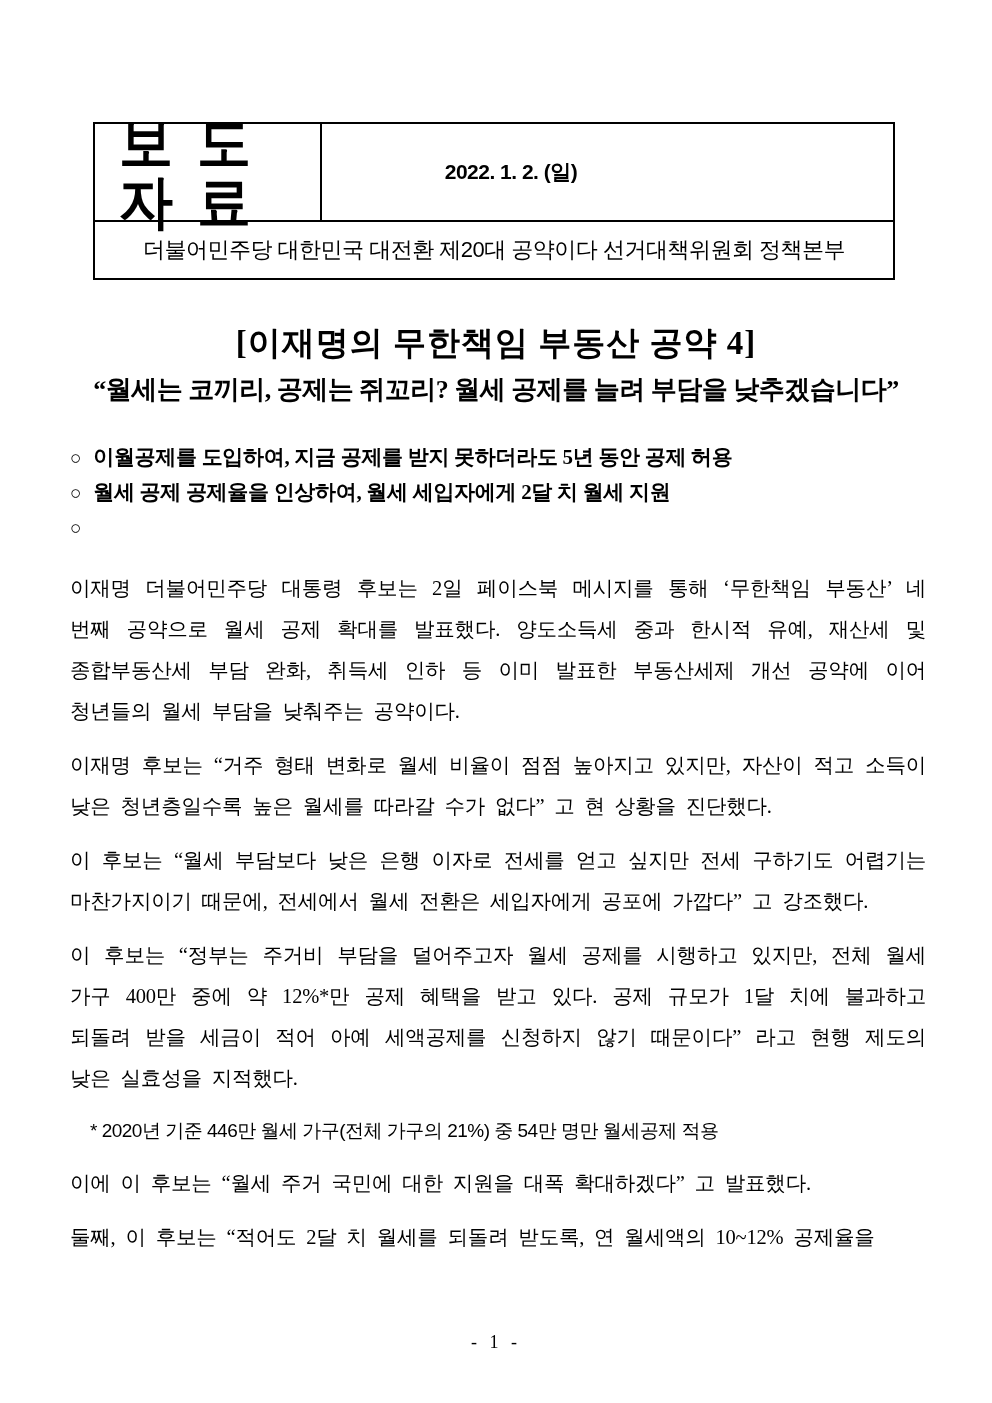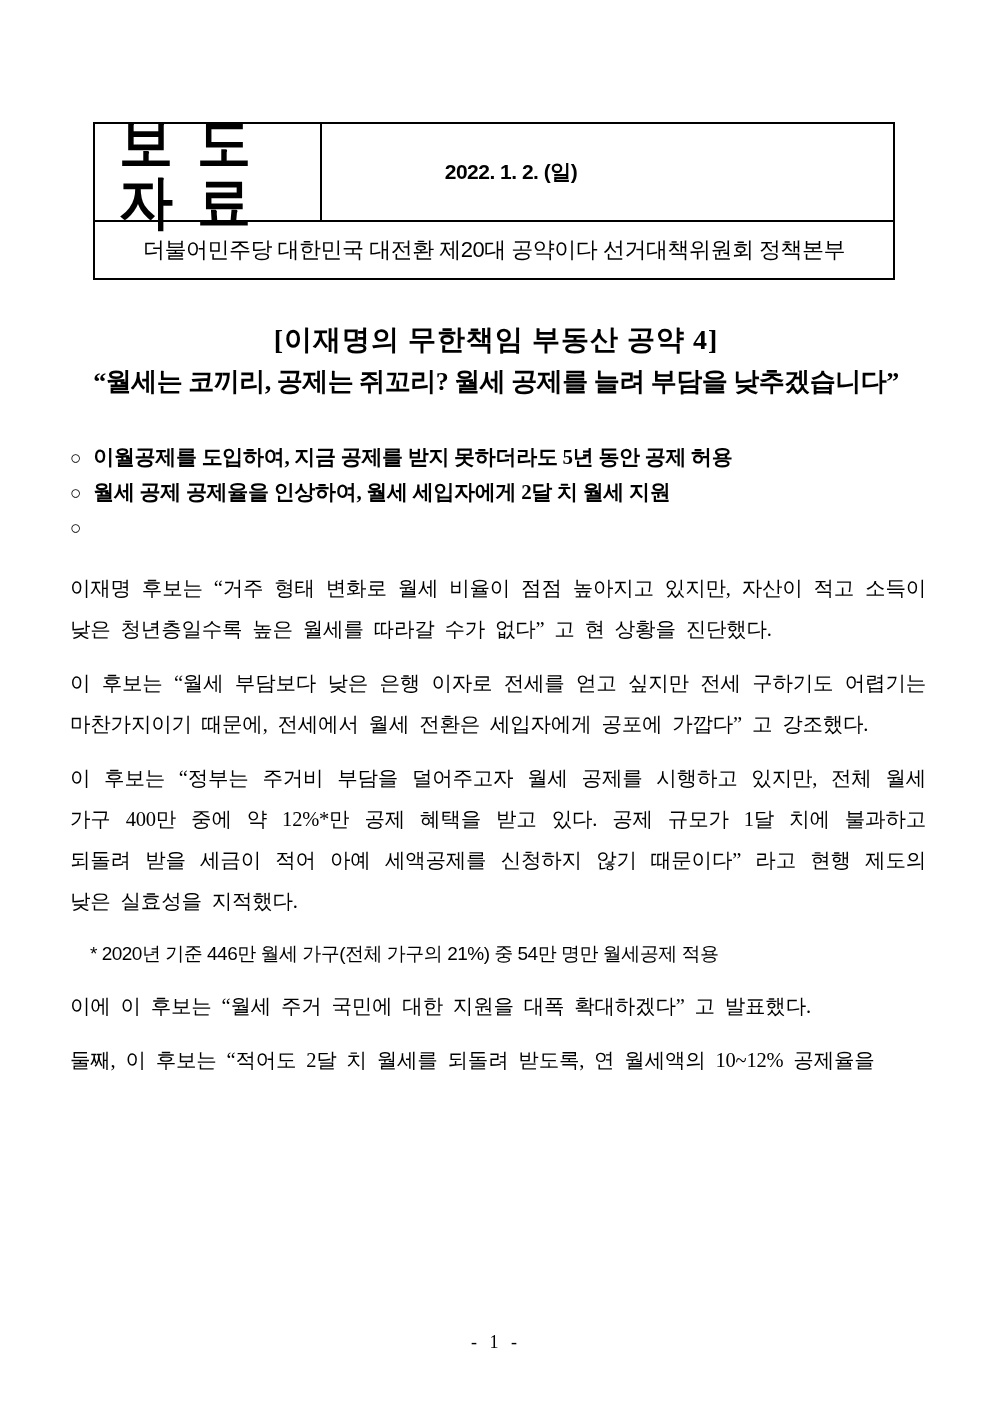--- a/index.html
+++ b/index.html
@@ -33,21 +33,21 @@
     position:absolute;left:2px;bottom:8px;
     font-family:"Liberation Sans","DejaVu Sans",sans-serif;font-weight:bold;
     font-size:37px;letter-spacing:-2px;line-height:1;
     background:linear-gradient(90deg,#3faa35 0%,#2ba05a 18%,#00a29a 40%,#1693d0 72%,#0b6db8 100%);
     -webkit-background-clip:text;background-clip:text;color:transparent;
     transform:scaleY(1.05);
   }
   .flag{position:absolute;right:6px;top:2px;width:52px;height:62px;}
   
   .headline{margin:318px 36px 0;position:absolute;left:0;right:0;text-align:center;}
-  .headline-line1{font-size:28px;font-weight:bold;letter-spacing:1px;line-height:1.55;}
+  .headline-line1{font-size:33px;font-weight:bold;letter-spacing:1px;line-height:1.55;}
   .headline-line2{font-size:26px;font-weight:bold;letter-spacing:-0.5px;line-height:1.6;}
   
   .bullets{position:absolute;left:70px;right:66px;top:440px;}
   .bullet{display:flex;align-items:baseline;font-weight:bold;font-size:21px;line-height:35px;letter-spacing:-0.3px;}
   .bullet .marker{margin-right:12px;font-size:19px;}
   
   .body-text{position:absolute;left:70px;right:66px;top:568px;}
   .body-para{
     margin:0 0 13px 0;font-size:20.5px;line-height:41px;letter-spacing:-0.2px;
     text-align:justify;word-spacing:5px;word-break:keep-all;
@@ -93,20 +93,21 @@
     <div class="bullet">
       <span class="marker">○</span>
       <span>월세 공제 공제율을 인상하여, 월세 세입자에게 2달 치 월세 지원</span>
     </div>
     <div class="bullet">
       <span class="marker">○</span>
     </div>
   </div>
 
   <div class="body-text">
+    <p class="body-para">이재명 더불어민주당 대통령 후보는 2일 페이스북 메시지를 통해 ‘무한책임 부동산’ 네 번째 공약으로 월세 공제 확대를 발표했다. 양도소득세 중과 한시적 유예, 재산세 및 종합부동산세 부담 완화, 취득세 인하 등 이미 발표한 부동산세제 개선 공약에 이어 청년들의 월세 부담을 낮춰주는 공약이다.</p>
     <p class="body-para">이재명 후보는 “거주 형태 변화로 월세 비율이 점점 높아지고 있지만, 자산이 적고 소득이 낮은 청년층일수록 높은 월세를 따라갈 수가 없다” 고 현 상황을 진단했다.</p>
     <p class="body-para">이 후보는 “월세 부담보다 낮은 은행 이자로 전세를 얻고 싶지만 전세 구하기도 어렵기는 마찬가지이기 때문에, 전세에서 월세 전환은 세입자에게 공포에 가깝다” 고 강조했다.</p>
     <p class="body-para">이 후보는 “정부는 주거비 부담을 덜어주고자 월세 공제를 시행하고 있지만, 전체 월세 가구 400만 중에 약 12%*만 공제 혜택을 받고 있다. 공제 규모가 1달 치에 불과하고 되돌려 받을 세금이 적어 아예 세액공제를 신청하지 않기 때문이다” 라고 현행 제도의 낮은 실효성을 지적했다.</p>
     <p class="footnote">* 2020년 기준 446만 월세 가구(전체 가구의 21%) 중 54만 명만 월세공제 적용</p>
     <p class="body-para">이에 이 후보는 “월세 주거 국민에 대한 지원을 대폭 확대하겠다” 고 발표했다.</p>
     <p class="body-para">둘째, 이 후보는 “적어도 2달 치 월세를 되돌려 받도록, 연 월세액의 10~12% 공제율을</p>
   </div>
 
   <div class="page-footer">- 1 -</div>
 

